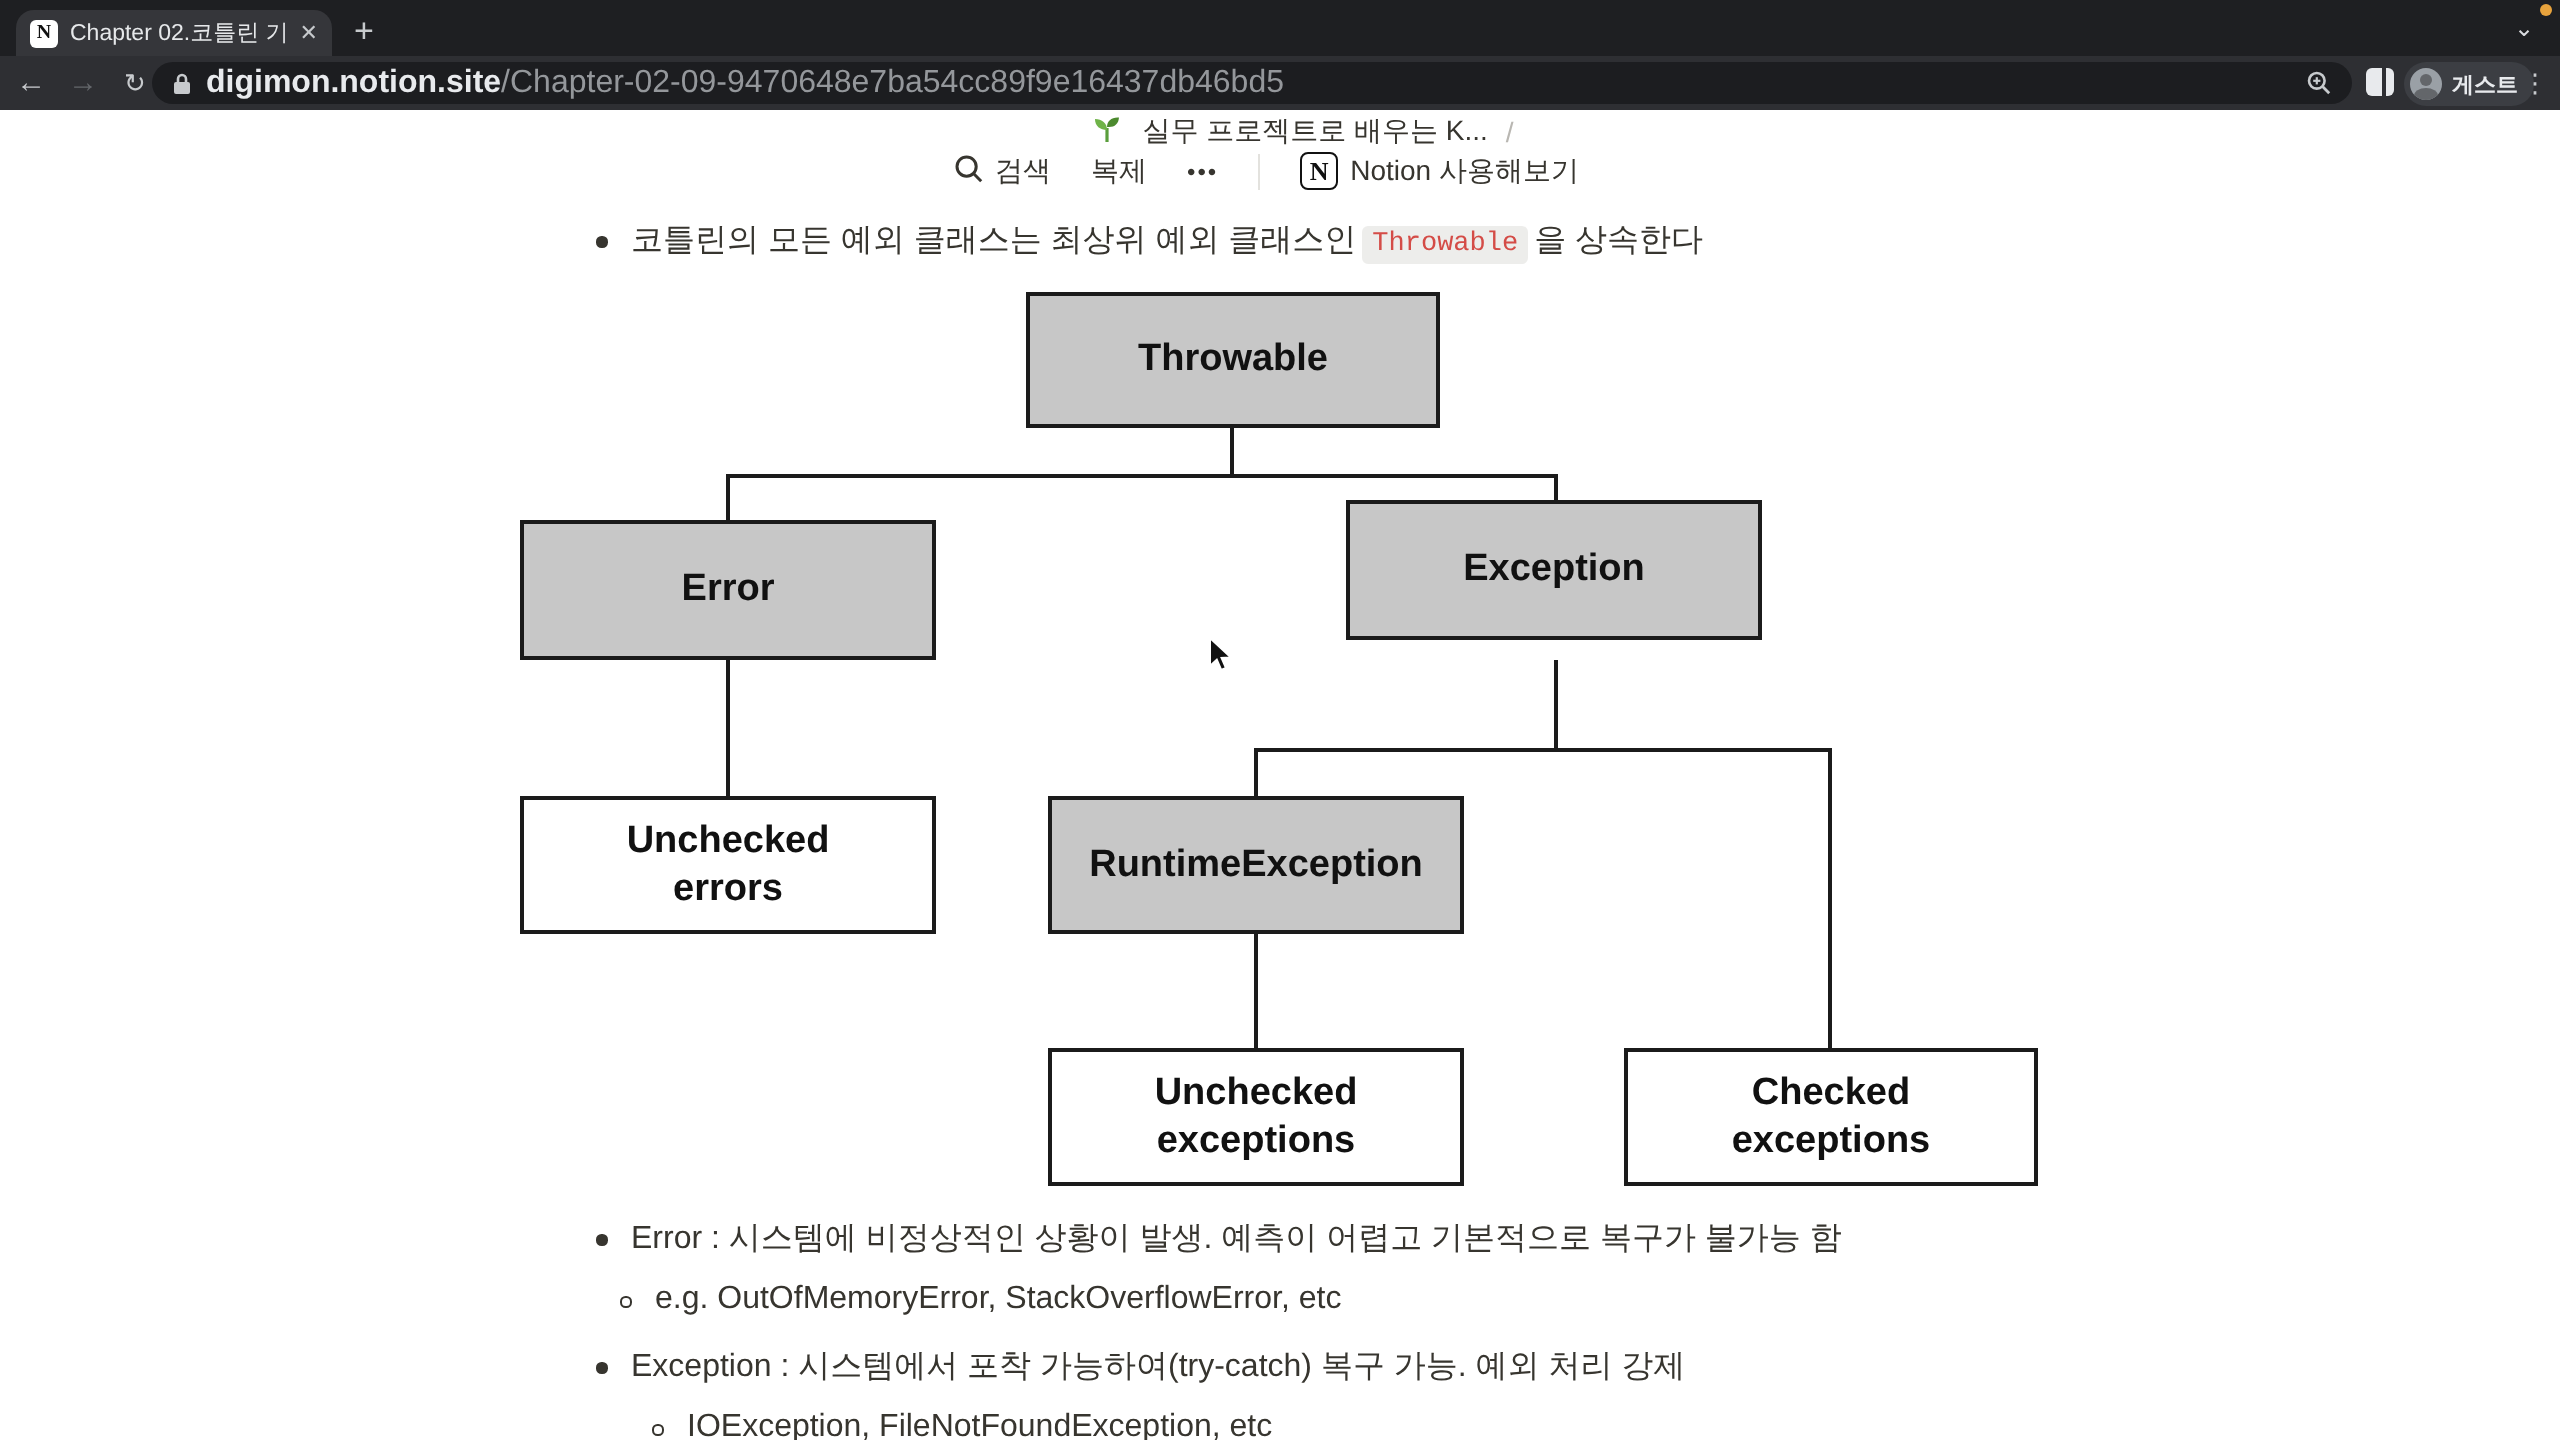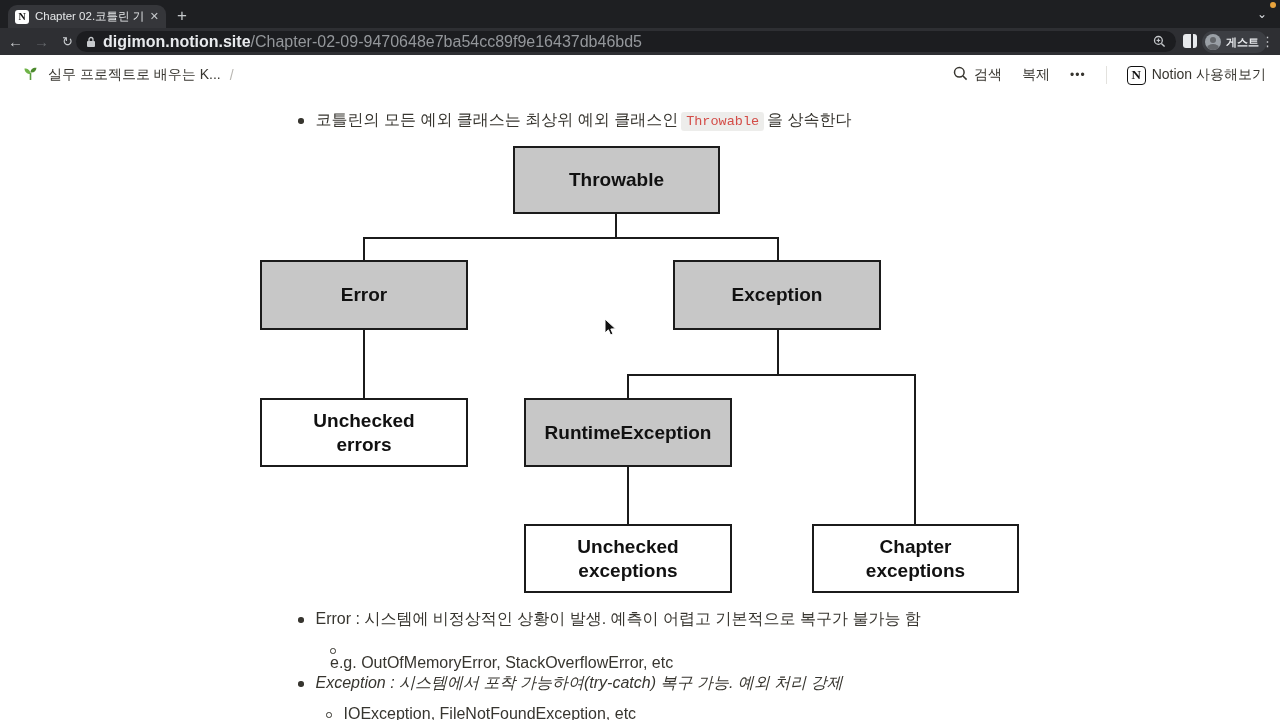--- a/index.html
+++ b/index.html
@@ -39,21 +39,21 @@
                   display:flex; align-items:center; padding:0 8px 0 3px; gap:5px; }
   .avatar { width:16px; height:16px; border-radius:50%; background:#9aa0a6; overflow:hidden; position:relative; }
   .avatar::before { content:""; position:absolute; top:3px; left:5px; width:6px; height:6px; border-radius:50%; background:#63666a; }
   .avatar::after { content:""; position:absolute; top:10px; left:2px; width:12px; height:8px; border-radius:50%; background:#63666a; }
   .profile-label { font-size:11px; font-weight:bold; color:#e8eaed; }
   .kebab { position:absolute; top:3px; left:1258px; width:20px; height:21px; color:#c7cacd; font-size:13px;
            display:flex; align-items:center; justify-content:center; letter-spacing:1px; }
 
   
   .nheader { position:absolute; top:55px; left:0; width:1280px; height:40px; background:#fff;
-             display:flex; align-items:center; color:#37352f; font-size:14px; }
+             display:flex; align-items:center; color:#37352f; font-size:14px;flex-direction:column; }
   .crumbs { display:flex; align-items:center; gap:9px; padding-left:22px; flex:1; min-width:0; }
   .crumb-sep { color:#b9b7b2; }
   .nh-right { display:flex; align-items:center; gap:20px; padding-right:14px; }
   .nh-item { display:flex; align-items:center; gap:6px; white-space:nowrap; }
   .nh-div { width:1px; height:18px; background:#e3e2de; }
   .n-logo { width:19px; height:19px; border:1.6px solid #111; border-radius:4px; display:flex;
             align-items:center; justify-content:center; font:bold 13px "Liberation Serif", serif; color:#111; background:#fff; }
 
   
   .page { position:absolute; top:95px; left:0; width:1145px; height:625px; background:#fff;
@@ -167,39 +167,39 @@
     <div class="cline" style="left:777px; top:142px; width:2px; height:23px;"></div>
     <div class="cline" style="left:363px; top:235px; width:2px; height:68px;"></div>
     <div class="cline" style="left:777px; top:235px; width:2px; height:46px;"></div>
     <div class="cline" style="left:627px; top:279px; width:289px; height:2px;"></div>
     <div class="cline" style="left:627px; top:279px; width:2px; height:24px;"></div>
     <div class="cline" style="left:914px; top:279px; width:2px; height:150px;"></div>
     <div class="cline" style="left:627px; top:372px; width:2px; height:57px;"></div>
 
     <div class="node filled" style="left:513px; top:51px;  width:207px; height:68px;">Throwable</div>
     <div class="node filled" style="left:260px; top:165px; width:208px; height:70px;">Error</div>
-    <div class="node filled" style="left:673px; top:165px; width:208px; height:70px;">Exception</div>
+    <div class="node filled" style="left:673px; top:155px; width:208px; height:70px;">Exception</div>
     <div class="node plain" style="left:260px; top:303px; width:208px; height:69px;">Unchecked
 errors</div>
     <div class="node filled" style="left:524px; top:303px; width:208px; height:69px;">RuntimeException</div>
     <div class="node plain" style="left:524px; top:429px; width:208px; height:69px;">Unchecked
 exceptions</div>
-    <div class="node plain" style="left:812px; top:429px; width:207px; height:69px;">Chapter
+    <div class="node plain" style="left:812px; top:429px; width:207px; height:69px;">Checked
 exceptions</div>
   </div>
 
   <div class="b-line" style="left:298px; top:514px;">
     <span class="dot"></span>
     <span>Error : 시스템에 비정상적인 상황이 발생. 예측이 어렵고 기본적으로 복구가 불가능 함</span>
   </div>
-  <div class="b-line" style="left:330px; top:546px;flex-direction:column;">
+  <div class="b-line" style="left:310px; top:546px;">
     <span class="ring"></span>
     <span>e.g. OutOfMemoryError, StackOverflowError, etc</span>
   </div>
-  <div class="b-line" style="left:298px; top:578px;font-style:italic;">
+  <div class="b-line" style="left:298px; top:578px;">
     <span class="dot"></span>
     <span>Exception : 시스템에서 포착 가능하여(try-catch) 복구 가능. 예외 처리 강제</span>
   </div>
   <div class="b-line" style="left:326px; top:610px;">
     <span class="ring"></span>
     <span>IOException, FileNotFoundException, etc</span>
   </div>
 
   <div class="cursor">
     <svg width="13" height="19" viewBox="0 0 13 19">

